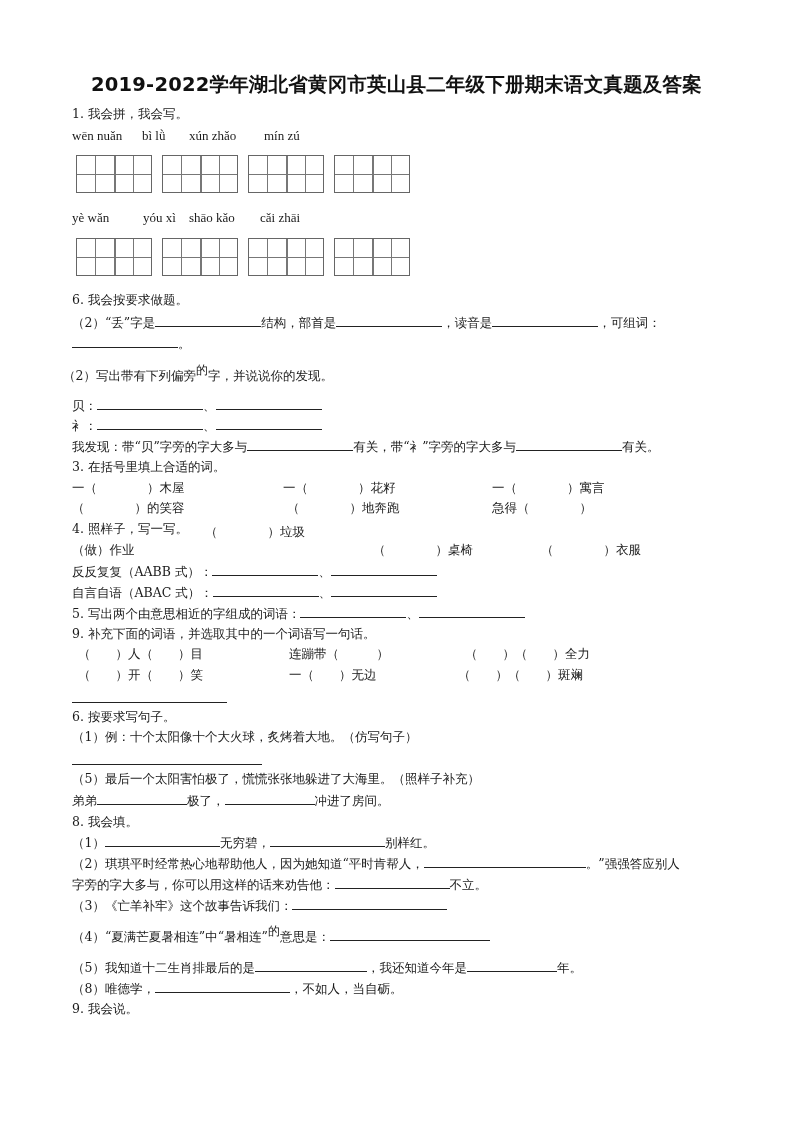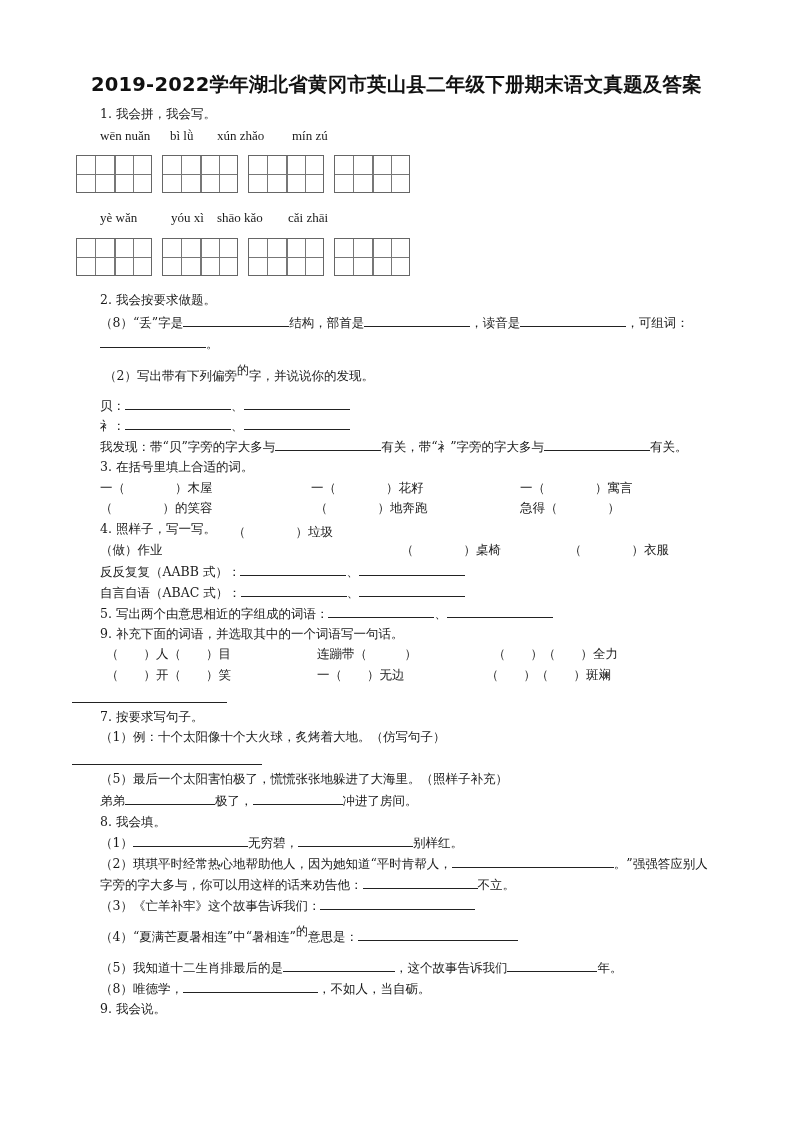--- a/index.html
+++ b/index.html
@@ -1,18 +1,18 @@
 <!DOCTYPE html>
 <html><head>
 <meta charset="utf-8">
 <style>
   html, body { margin:0; padding:0; background:#ffffff; }
   body { width:793px; height:1122px; position:relative; overflow:hidden;
          font-family:"DejaVu Serif","Liberation Serif",serif; color:#1a1a1a; }
-  .t { position:absolute; font-size:12.5px; line-height:16px; white-space:nowrap;margin-left:28px; }
+  .t { position:absolute; font-size:12.5px; line-height:16px; white-space:nowrap; }
   .title { position:absolute; left:0; width:793px; top:71px; text-align:center;
            font-family:"DejaVu Sans","Liberation Sans",sans-serif; font-weight:bold;
            font-size:19.5px; letter-spacing:0.2px; color:#111; white-space:nowrap; }
   .py { font-family:"Liberation Serif","DejaVu Serif",serif; font-size:13px; }
   .blank { display:inline-block; border-bottom:1px solid #222; height:12px; vertical-align:baseline; }
   .hline { position:absolute; border-top:1px solid #222; height:0; }
   .grid { position:absolute; width:76px; height:38px; border:1px solid #666; box-sizing:border-box; }
   .grid .v { position:absolute; top:0; bottom:0; border-left:1px solid #777; }
   .grid .h { position:absolute; left:0; right:0; top:18px; border-top:1px solid #777; }
   .grid .mid { position:absolute; top:0; bottom:0; left:37px; border-left:2px solid #777; }
@@ -77,28 +77,28 @@
     <div class="v" style="left:56px"></div>
     <div class="h"></div>
   </div>
 <div class="grid" style="left:334px;top:238px">
     <div class="v" style="left:18px"></div>
     <div class="mid"></div>
     <div class="v" style="left:56px"></div>
     <div class="h"></div>
   </div>
 
-<div class="t" style="left:72px;top:292px">2. 我会按要求做题。</div>
+<div class="t" style="left:72px;top:292px">6. 我会按要求做题。</div>
 <div class="t" style="left:72px;top:314px">
-  <span>（8）“丢”字是</span><span class="blank" style="width:106px"></span><span>结构，部首是</span><span class="blank" style="width:106px"></span><span>，读音是</span><span class="blank" style="width:106px"></span><span>，可组词：</span>
+  <span>（2）“丢”字是</span><span class="blank" style="width:106px"></span><span>结构，部首是</span><span class="blank" style="width:106px"></span><span>，读音是</span><span class="blank" style="width:106px"></span><span>，可组词：</span>
 </div>
 <div class="t" style="left:72px;top:335px">
   <span class="blank" style="width:106px"></span><span>。</span>
 </div>
-<div class="t" style="left:76px;top:368px">
+<div class="t" style="left:63px;top:368px">
   <span>（2）写出带有下列偏旁</span><span class="sup">的</span><span>字，并说说你的发现。</span>
 </div>
 <div class="t" style="left:72px;top:397px">
   <span>贝：</span><span class="blank" style="width:106px"></span><span>、</span><span class="blank" style="width:106px"></span>
 </div>
 <div class="t" style="left:72px;top:417px">
   <span>衤：</span><span class="blank" style="width:106px"></span><span>、</span><span class="blank" style="width:106px"></span>
 </div>
 <div class="t" style="left:72px;top:438px">
   <span>我发现：带“贝”字旁的字大多与</span><span class="blank" style="width:106px"></span><span>有关，带“衤”字旁的字大多与</span><span class="blank" style="width:106px"></span><span>有关。</span>
@@ -130,21 +130,21 @@
 
 <div class="t" style="left:72px;top:626px">9. 补充下面的词语，并选取其中的一个词语写一句话。</div>
 <div class="t" style="left:78px;top:646px">（　　）人（　　）目</div>
 <div class="t" style="left:289px;top:646px">连蹦带（　　　）</div>
 <div class="t" style="left:465px;top:646px">（　　）（　　）全力</div>
 <div class="t" style="left:78px;top:667px">（　　）开（　　）笑</div>
 <div class="t" style="left:289px;top:667px">一（　　）无边</div>
 <div class="t" style="left:458px;top:667px">（　　）（　　）斑斓</div>
 <div class="hline" style="left:72px;width:155px;top:702px"></div>
 
-<div class="t" style="left:72px;top:709px">7. 按要求写句子。</div>
+<div class="t" style="left:72px;top:709px">6. 按要求写句子。</div>
 <div class="t" style="left:72px;top:729px">（1）例：十个太阳像十个大火球，炙烤着大地。（仿写句子）</div>
 <div class="hline" style="left:72px;width:190px;top:764px"></div>
 <div class="t" style="left:72px;top:771px">（5）最后一个太阳害怕极了，慌慌张张地躲进了大海里。（照样子补充）</div>
 <div class="t" style="left:72px;top:792px">
   <span>弟弟</span><span class="blank" style="width:90px"></span><span>极了，</span><span class="blank" style="width:90px"></span><span>冲进了房间。</span>
 </div>
 
 <div class="t" style="left:72px;top:814px">8. 我会填。</div>
 <div class="t" style="left:72px;top:834px">
   <span>（1）</span><span class="blank" style="width:115px"></span><span>无穷碧，</span><span class="blank" style="width:115px"></span><span>别样红。</span>
@@ -155,19 +155,19 @@
 <div class="t" style="left:72px;top:876px">
   <span>字旁的字大多与，你可以用这样的话来劝告他：</span><span class="blank" style="width:115px"></span><span>不立。</span>
 </div>
 <div class="t" style="left:72px;top:897px">
   <span>（3）《亡羊补牢》这个故事告诉我们：</span><span class="blank" style="width:155px"></span>
 </div>
 <div class="t" style="left:72px;top:928px">
   <span>（4）“夏满芒夏暑相连”中“暑相连”</span><span class="sup">的</span><span>意思是：</span><span class="blank" style="width:160px"></span>
 </div>
 <div class="t" style="left:72px;top:959px">
-  <span>（5）我知道十二生肖排最后的是</span><span class="blank" style="width:112px"></span><span>，这个故事告诉我们</span><span class="blank" style="width:90px"></span><span>年。</span>
+  <span>（5）我知道十二生肖排最后的是</span><span class="blank" style="width:112px"></span><span>，我还知道今年是</span><span class="blank" style="width:90px"></span><span>年。</span>
 </div>
 <div class="t" style="left:72px;top:980px">
   <span>（8）唯德学，</span><span class="blank" style="width:135px"></span><span>，不如人，当自砺。</span>
 </div>
 
 <div class="t" style="left:72px;top:1001px">9. 我会说。</div>
 
 </body></html>

